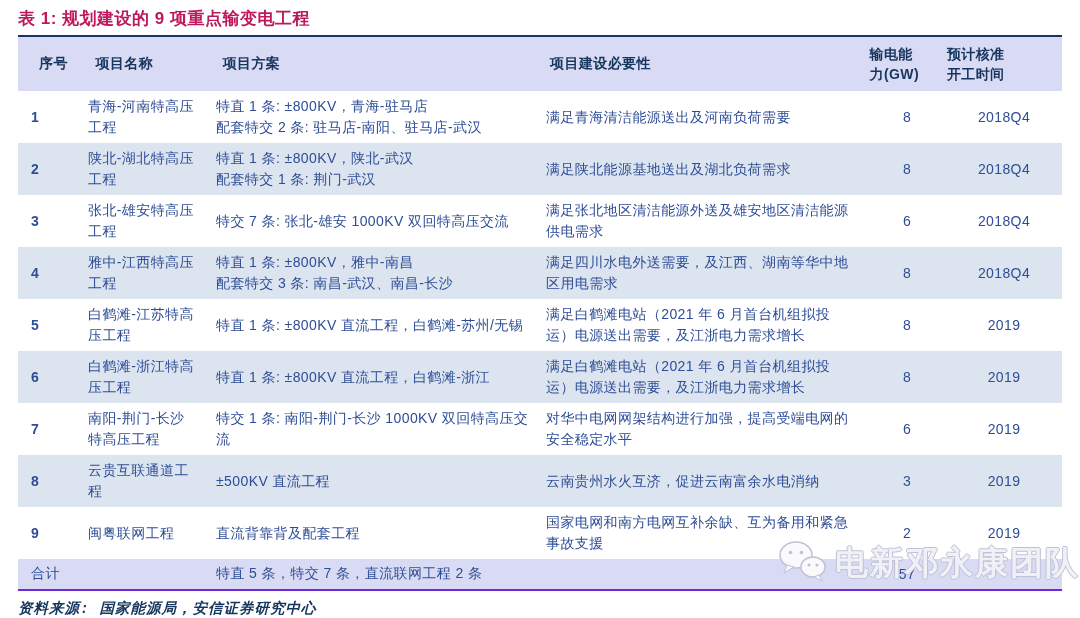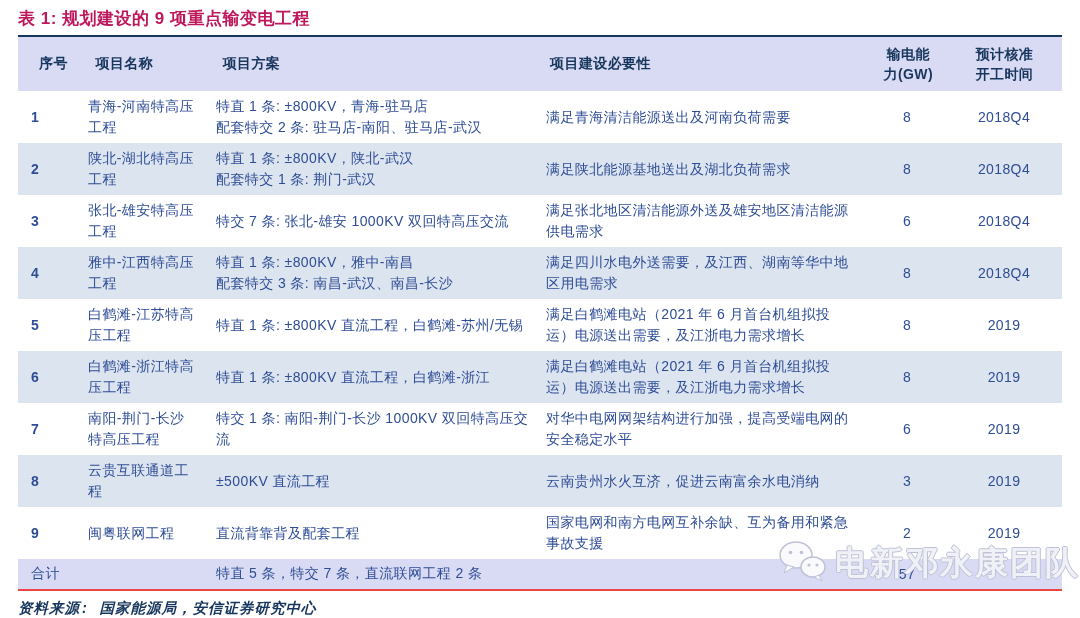--- a/index.html
+++ b/index.html
@@ -21,24 +21,24 @@
   .row{display:flex;align-items:center;min-height:52px;background:#ffffff;line-height:21px;}
   .row.alt{background:#DCE4EF;}
   .cell{box-sizing:border-box;}
   .c-index{width:70px;padding-left:13px;font-weight:bold;}
   .c-name{width:120px;padding-right:10px;}
   .c-plan{width:330px;padding-left:8px;padding-right:6px;}
   .c-necessity{width:330px;padding-left:8px;padding-right:10px;}
   .c-gw{width:78px;text-align:center;}
   .c-time{width:116px;text-align:center;}
   .hdr .c-plan,.hdr .c-necessity{text-align:left;}
-  .hdr .c-gw,.hdr .c-time{text-align:center;line-height:20px;}
+  .hdr .c-gw,.hdr .c-time{text-align:left;line-height:20px;}
   .total{
     display:flex;align-items:center;background:#D9DAF3;min-height:30px;
-    border-bottom:2px solid #ef4444;
+    border-bottom:2px solid #6d28d9;
   }
   .total .c-index{font-weight:normal;}
   .source{
     font-family:Liberation Mono, monospace;font-style:italic;
     color:#17365D;font-size:14.5px;letter-spacing:1px;padding-top:8px;font-weight:bold;
   }
   .watermark{
     position:absolute;right:0px;top:540px;display:flex;align-items:center;gap:8px;
     z-index:5;pointer-events:none;
   }

